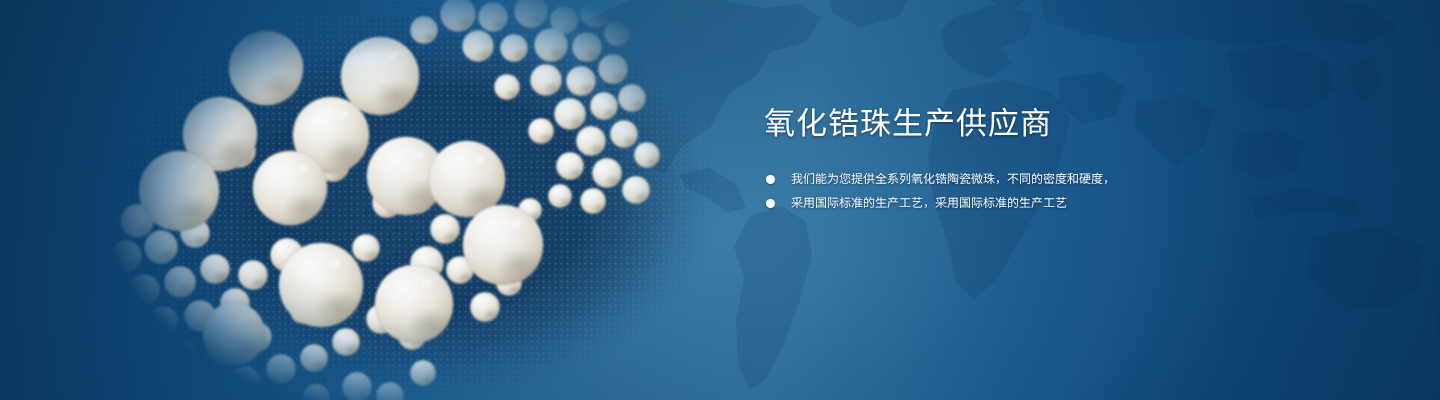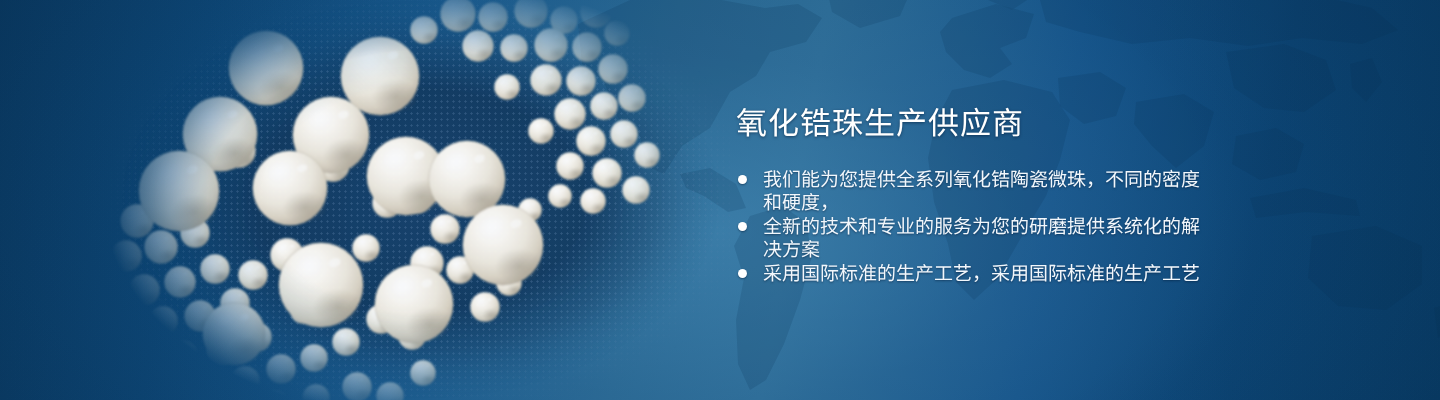--- a/index.html
+++ b/index.html
@@ -72,41 +72,41 @@
     background:
       radial-gradient(circle at 1.5px 1.5px, rgba(120,150,190,.30) .9px, rgba(0,0,0,0) 1.3px) 0 0/6px 6px,
       radial-gradient(ellipse 300px 200px at 50% 50%, #17406a 0%, #12395f 55%, rgba(16,58,95,0) 100%);
     opacity:.9;
   }
   .beads svg{ position:absolute; inset:0; width:100%; height:100%; display:block; }
 
   
   .copy{
     position:absolute;
-    left:736px; top:104px;
+    left:764px; top:104px;
     width:470px;
     color:#ffffff;
   }
   .headline{
     font-size:31px;
     line-height:40px;
     letter-spacing:1px;
     font-weight:400;
     color:#ffffff;
     text-shadow:0 1px 3px rgba(0,20,45,.55);
     white-space:nowrap;
   }
   .bullets{
     list-style:none;
     margin-top:24px;
   }
   .bullet{
     position:relative;
     padding-left:27px;
-    font-size:19px;
+    font-size:12px;
     line-height:23px;
     color:#f2f7fc;
     text-shadow:0 1px 2px rgba(0,20,45,.5);
     margin-bottom:1px;
   }
   .dot{
     position:absolute;
     left:2px; top:7px;
     width:9px; height:9px;
     border-radius:50%;
@@ -297,24 +297,20 @@
 
     <h1 class="headline">氧化锆珠生产供应商</h1>
 
     <ul class="bullets">
 
       <li class="bullet">
         <span class="dot"></span>
         <span class="bullet-line">我们能为您提供全系列氧化锆陶瓷微珠，不同的密度和硬度，</span>
       </li>
 
-      <li class="bullet">
-        <span class="dot"></span>
-        <span class="bullet-line">全新的技术和专业的服务为您的研磨提供系统化的解决方案</span>
-      </li>
 
       <li class="bullet">
         <span class="dot"></span>
         <span class="bullet-line">采用国际标准的生产工艺，采用国际标准的生产工艺</span>
       </li>
 
     </ul>
   </div>
 
 </div>

